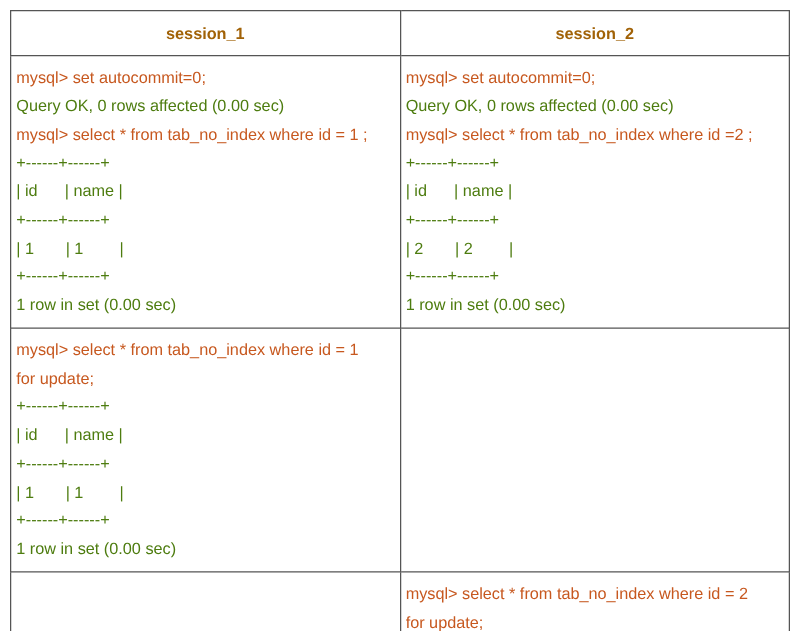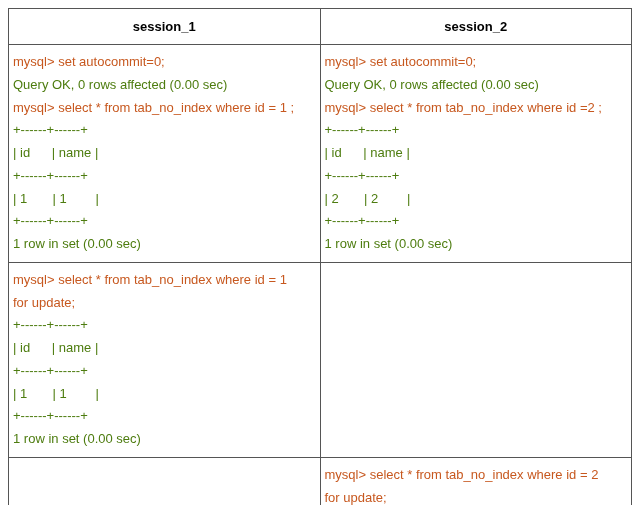--- a/index.html
+++ b/index.html
@@ -16,21 +16,21 @@
       table-layout: fixed;
     }
     table.main td, table.main th {
       border: 1px solid #555;
       vertical-align: top;
       padding: 6px 4px;
     }
     table.main th {
       text-align: center;
       font-weight: bold;
-      color: #000000;
+      color: #a16207;
       padding: 10px 4px;
       margin-left: 34px;
     }
     .cmd { color: #c7581f; }
     .gray { color: #4d7c0f; }
     .line { 
       line-height: 1.75; 
       white-space: pre; 
       font-family: "Microsoft YaHei", Arial, sans-serif;
     }

